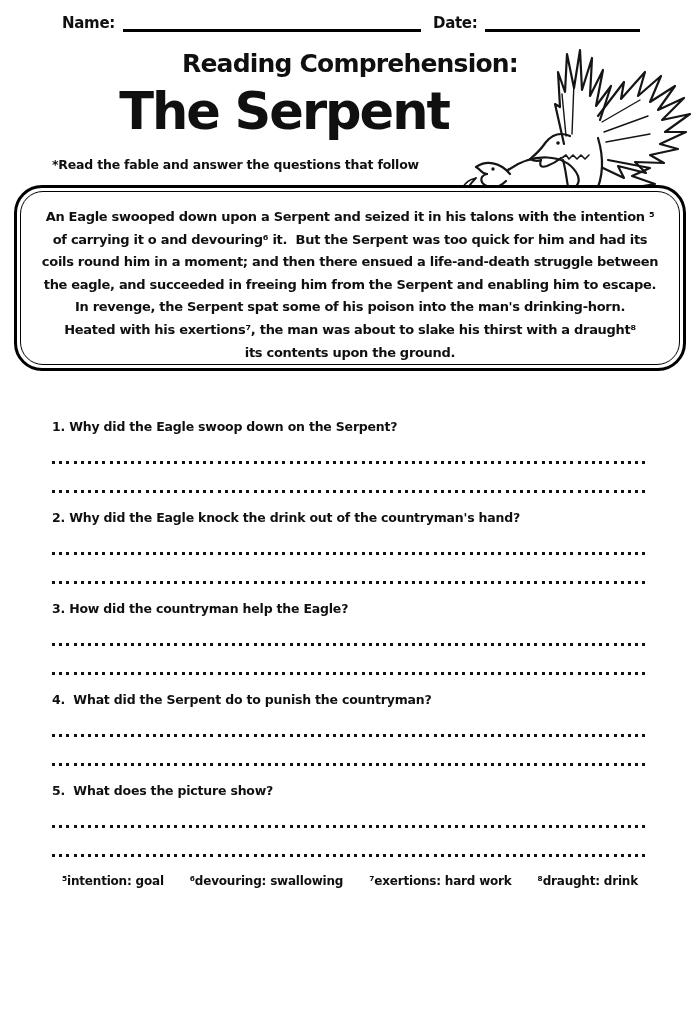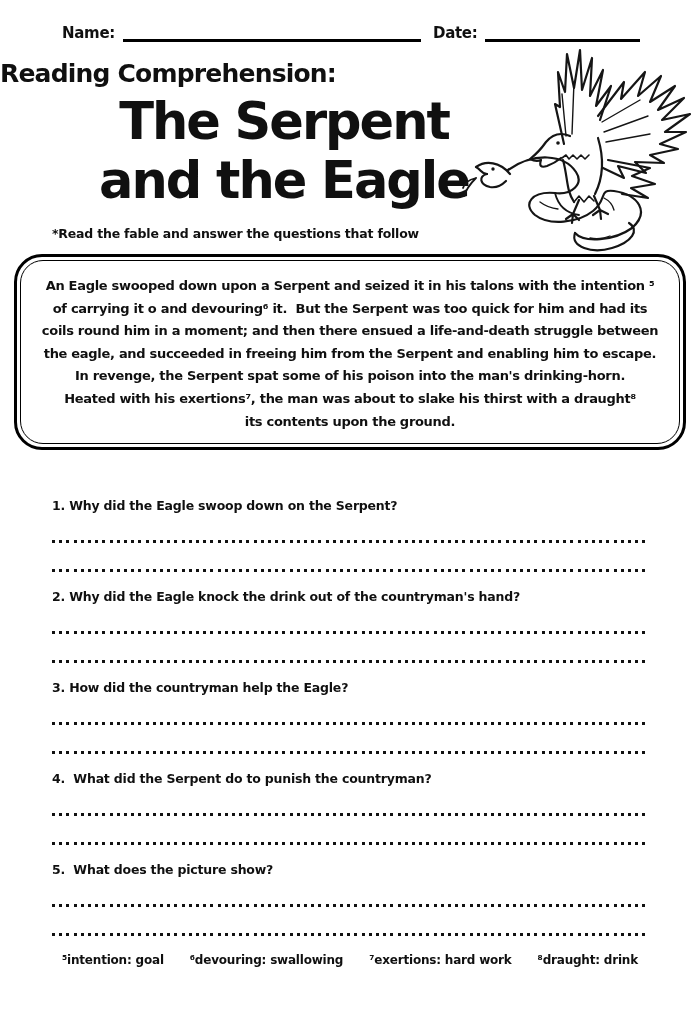--- a/index.html
+++ b/index.html
@@ -8,31 +8,31 @@
     width: 700px; height: 1011px;
     position: relative; overflow: hidden;
     font-family: "DejaVu Sans", "Liberation Sans", sans-serif;
     font-weight: 700;
     color: #101010;
   }
 
   
   .header-row {
     display: flex; align-items: flex-end;
-    padding: 24px 0 0 62px;
+    padding: 14px 0 0 62px;
     font-size: 15px; letter-spacing: -0.3px;
   }
   .write-line { border-bottom: 3px solid #000; height: 16px; }
   .name-line { width: 298px; margin-left: 8px; }
   .date-label { margin-left: 12px; }
   .date-line { width: 155px; margin-left: 8px; }
 
   
   .subtitle {
-    margin-top: 17px; 
+    margin-top: 17px; text-align: center;
     font-size: 25px; letter-spacing: -0.8px;
   }
   .main-title {
     width: 568px; margin-top: 4px;
     text-align: center;
     font-size: 51px; line-height: 59px; letter-spacing: -2px;
   }
   .instruction {
     margin: 16px 0 0 52px;
     font-size: 12.5px; letter-spacing: -0.2px;
@@ -48,21 +48,21 @@
   
   .fable-box {
     margin: 13px 14px 0;
     border: 3.5px solid #000; border-radius: 28px;
     padding: 3px;
     background: #fff;
     position: relative; z-index: 2;
   }
   .fable-inner {
     border: 1.5px solid #000; border-radius: 23px;
-    padding: 14px 6px 10px;
+    padding: 14px 6px 0;
   }
   .fable-line {
     text-align: center; white-space: pre;
     font-size: 13px; line-height: 22.6px; letter-spacing: -0.3px;
   }
 
   
   .questions { margin: 48px 52px 0; }
   .q-block { margin-bottom: 17px; }
   .q-text { font-size: 12.5px; letter-spacing: -0.2px; white-space: pre; }
@@ -122,21 +122,20 @@
     <path d="M113,191 C108,205 130,212 150,206 C170,200 178,188 167,181"></path>
     <path d="M93,151 C96,163 103,171 117,173" stroke-width="1.8"></path>
 
     <path d="M78,160 q8,6 18,7 M142,156 q8,4 10,12 M128,196 q10,2 20,-2" stroke-width="1.3"></path>
   </svg>
 </div>
 
 <div class="subtitle">Reading Comprehension:</div>
 <div class="main-title">
   <div>The Serpent</div>
-  <div>and the Eagle</div>
 </div>
 <div class="instruction">*Read the fable and answer the questions that follow</div>
 
 <div class="fable-box">
   <div class="fable-inner">
     <div class="fable-line">An Eagle swooped down upon a Serpent and seized it in his talons with the intention ⁵</div>
     <div class="fable-line">of carrying it o and devouring⁶ it.  But the Serpent was too quick for him and had its</div>
     <div class="fable-line">coils round him in a moment; and then there ensued a life-and-death struggle between</div>
     <div class="fable-line">the eagle, and succeeded in freeing him from the Serpent and enabling him to escape.</div>
     <div class="fable-line">In revenge, the Serpent spat some of his poison into the man's drinking-horn.</div>

